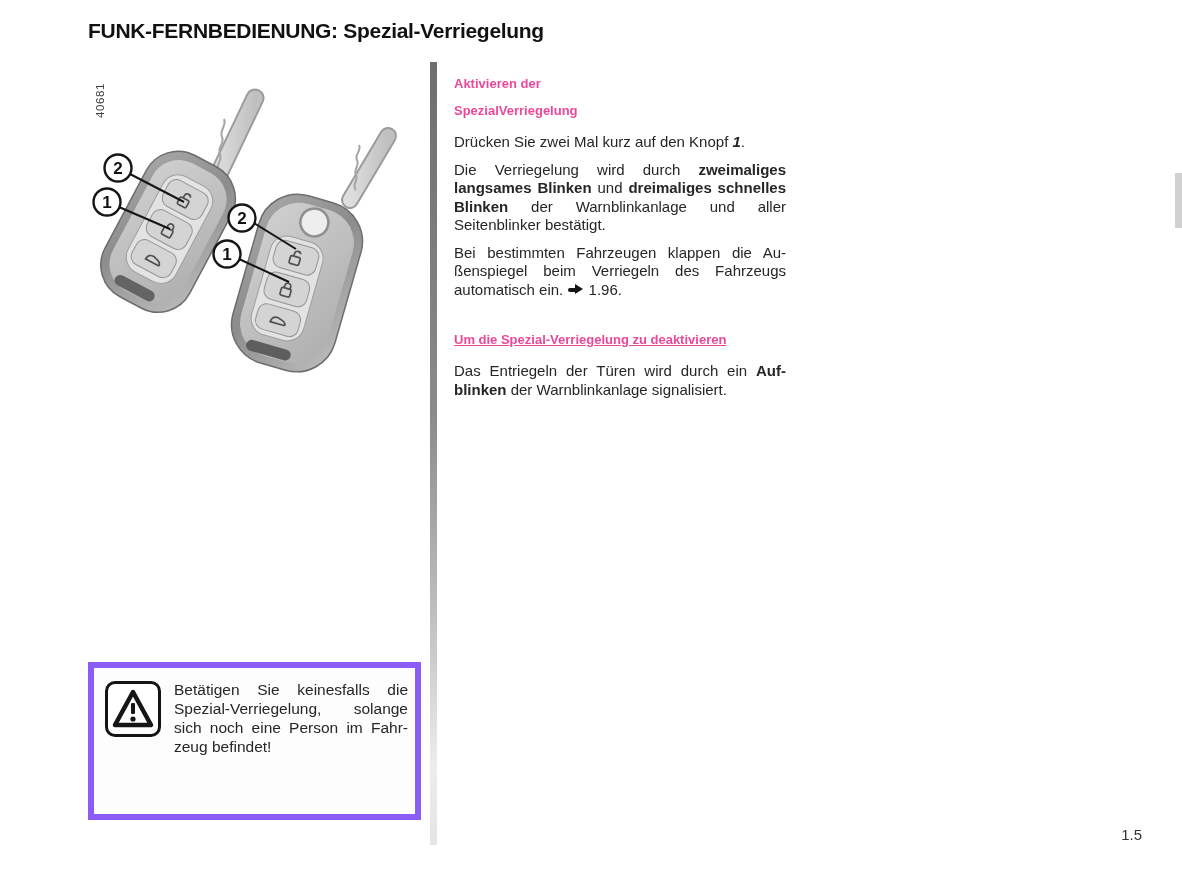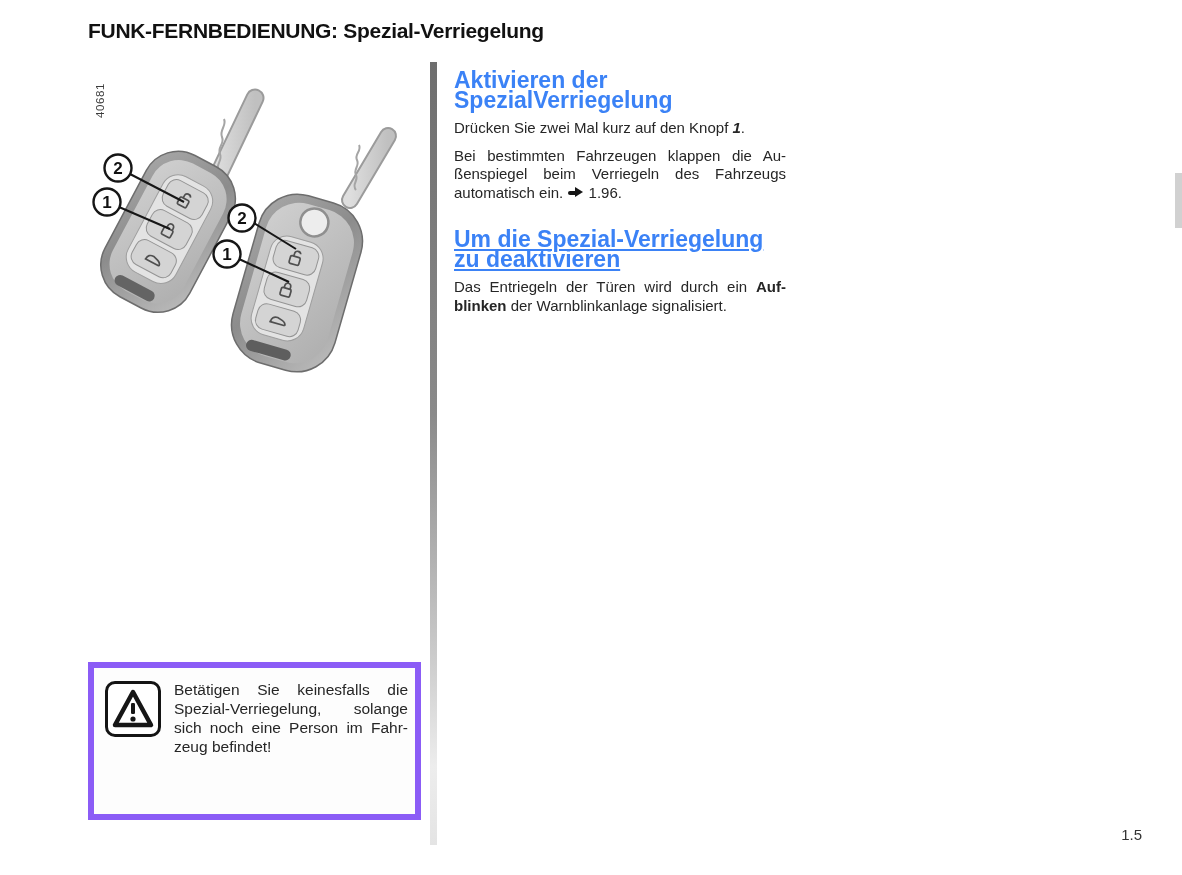--- a/index.html
+++ b/index.html
@@ -11,21 +11,21 @@
 
   .figure{position:absolute;left:55px;top:58px;width:332px;height:336px;}
   .figure-id{position:absolute;left:10px;top:8px;height:52px;writing-mode:vertical-rl;
              transform:rotate(180deg);font-size:11.5px;color:#3c3c3c;letter-spacing:0.6px;}
   .figure svg{position:absolute;left:0;top:0;}
 
   .divider{position:absolute;left:401px;top:62px;width:7px;height:783px;
            background:linear-gradient(to bottom,#6e6e6e 0%,#8a8a8a 45%,#c9c9c9 75%,#ededed 90%,#e4e4e4 100%);}
 
   .column{position:absolute;left:425px;top:60px;width:332px;padding-top:10px;}
-  .column h2{margin:0 0 9px 0;font-size:23px;line-height:20px;font-weight:bold;color:#3b82f6;
+  .column h2{margin:0 0 9px 0;font-size:13px;line-height:27px;font-weight:bold;color:#ec4899;
              white-space:pre-line;}
   .column h2.second{margin-top:27px;text-decoration:underline;}
   .column p{margin:0 0 9px 0;font-size:15px;line-height:18.5px;text-align:justify;}
   .seg-b{font-weight:bold;}
   .seg-bi{font-weight:bold;font-style:italic;}
   .seg-arrow{display:inline-block;position:relative;width:15px;height:11px;vertical-align:-1px;margin:0 1px;}
   .seg-arrow::before{content:"";position:absolute;left:0;top:3px;width:9px;height:4px;background:#151515;
                      border-radius:3px 0 0 3px;}
   .seg-arrow::after{content:"";position:absolute;right:0;top:-0.5px;width:0;height:0;
                     border-left:8px solid #151515;border-top:5.5px solid transparent;border-bottom:5.5px solid transparent;}
@@ -140,20 +140,21 @@
     </svg>
   </div>
 
   <div class="divider"></div>
 
   <div class="column">
     <section>
       <h2>Aktivieren der
 SpezialVerriegelung</h2>
       <p><span class="seg-n">Drücken Sie zwei Mal kurz auf den Knopf </span><span class="seg-bi">1</span><span class="seg-n">.</span></p>
+      <p><span class="seg-n">Die Verriegelung wird durch </span><span class="seg-b">zweimali­ges langsames Blinken</span><span class="seg-n"> und </span><span class="seg-b">dreimaliges schnelles Blinken</span><span class="seg-n"> der Warnblinkanlage und aller Seitenblinker bestätigt.</span></p>
       <p><span class="seg-n">Bei bestimmten Fahrzeugen klappen die Au­ßenspiegel beim Verriegeln des Fahrzeugs automatisch ein. </span><span class="seg-arrow"></span><span class="seg-n"> 1.96.</span></p>
     </section>
     <section>
       <h2 class="second">Um die Spezial-Verriegelung zu deaktivieren</h2>
       <p><span class="seg-n">Das Entriegeln der Türen wird durch ein </span><span class="seg-b">Auf­blinken</span><span class="seg-n"> der Warnblinkanlage signalisiert.</span></p>
     </section>
   </div>
 
   <div class="warning-box">
     <div class="warning-icon">

